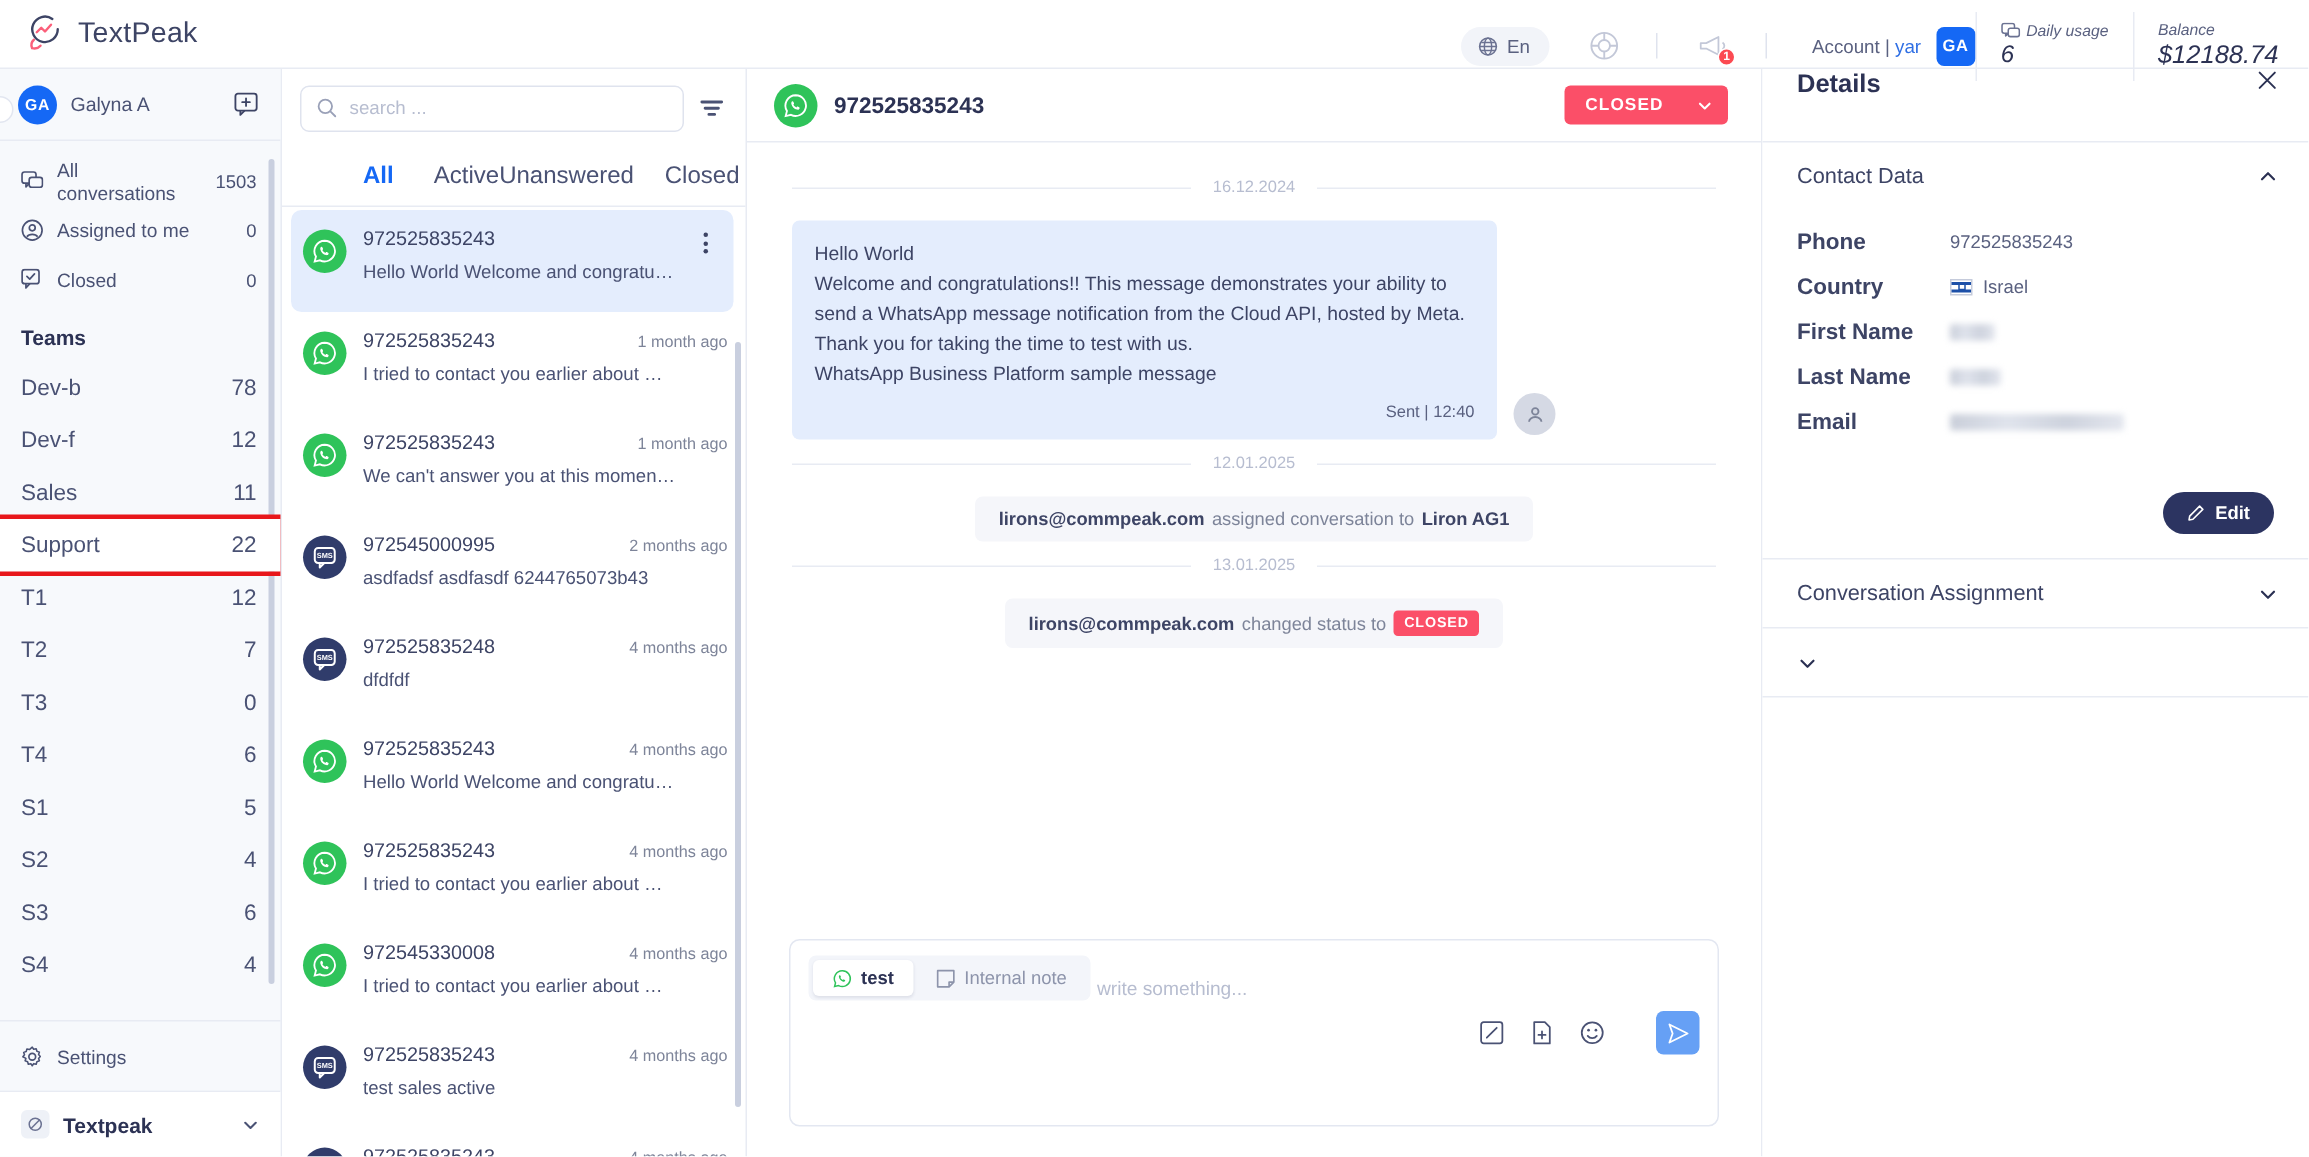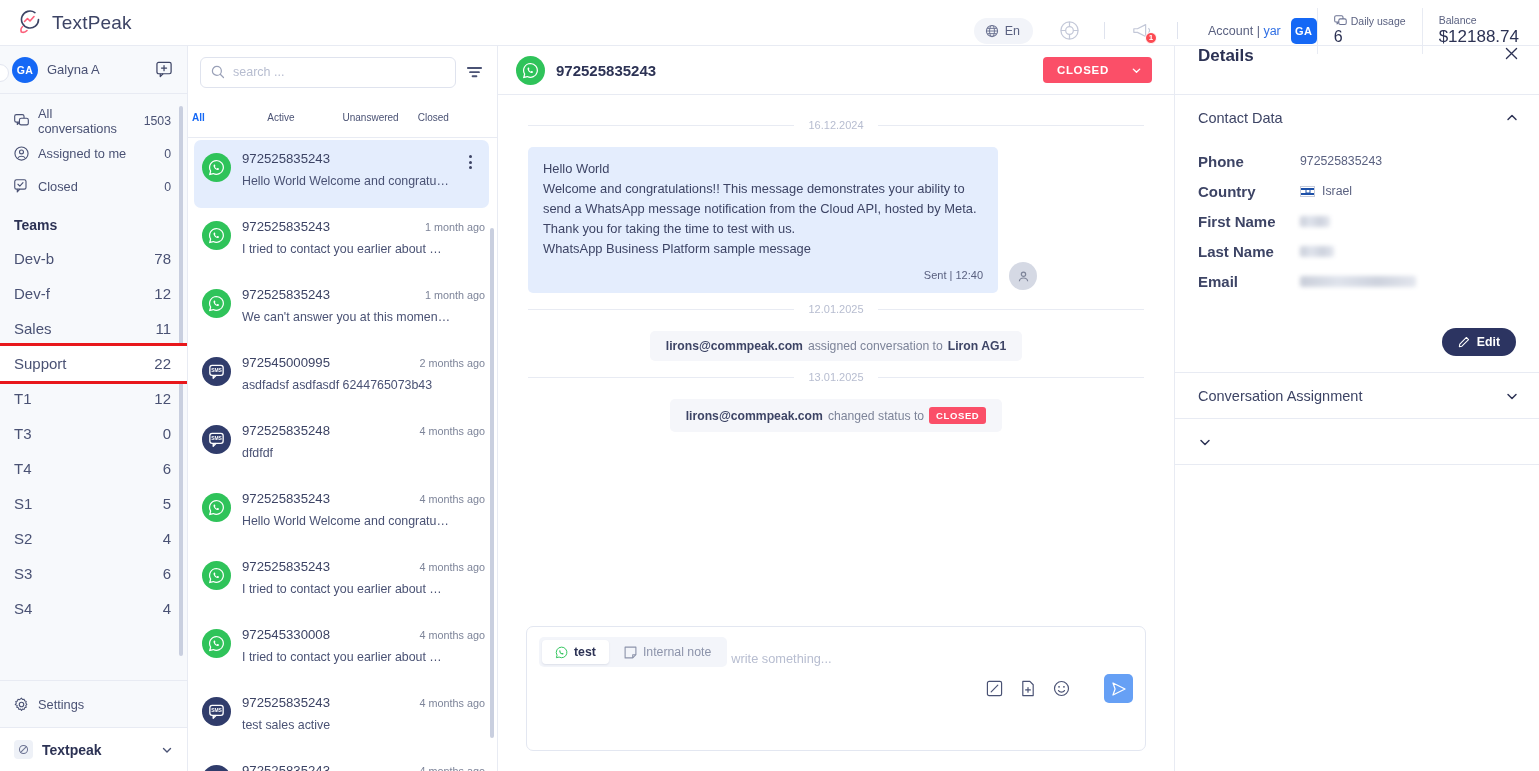--- a/index.html
+++ b/index.html
@@ -40,21 +40,21 @@
   }
   .acct { margin-left: 30px; font-size: 12.5px; color: #5a6180; white-space: nowrap; }
   .acct b { color: #2f6fe4; font-weight: normal; }
   .acct-av {
     margin-left: 10px; width: 26px; height: 26px; border-radius: 5px;
     background: #1568f5; color: #fff; font-size: 11px; font-weight: bold;
     display: flex; align-items: center; justify-content: center; letter-spacing: .5px;
   }
   .metric {
     height: 46px; border-left: 1px solid #e8ebf3; padding: 0 16px;
-    display: flex; flex-direction: column; justify-content: center; gap: 1px;
+    display: flex; flex-direction: column; justify-content: center; gap: 1px; font-style: italic;
   }
   .metric:last-child { padding-right: 20px; }
   .metric-lbl { font-size: 10.5px; color: #5a6180; display: flex; align-items: center; gap: 4px; }
   .metric-val { font-size: 16px; color: #2c3254; font-weight: 500; }
   .metric-val.big { font-size: 17px; }
 
   
   .body { flex: 1; display: flex; min-height: 0; }
 
   
@@ -94,21 +94,21 @@
   .convlist { width: 310px; min-width: 310px; background: #fff; border-right: 1px solid #e8ebf3;
               display: flex; flex-direction: column; }
   .cl-search { height: 52px; display: flex; align-items: center; gap: 10px; padding: 0 14px 0 12px; }
   .search-box { flex: 1; height: 31px; border: 1px solid #dfe3ee; border-radius: 6px;
                 display: flex; align-items: center; gap: 8px; padding: 0 10px; }
   .search-box input { border: none; outline: none; flex: 1; font-size: 12.5px;
                       font-family: "Liberation Sans", sans-serif; color: #4a5274; background: transparent; }
   .search-box input::placeholder { color: #b7bdd0; }
   .cl-tabs { height: 40px; display: flex; align-items: center; border-bottom: 1px solid #e8ebf3;
              padding: 0 4px; }
-  .cl-tab { flex: 1; text-align: left; font-size: 10px; color: #4a5274; cursor: pointer;
+  .cl-tab { flex: 1; text-align: right; font-size: 16px; color: #4a5274; cursor: pointer;
             line-height: 39px; }
   .cl-tab.active { color: #1568f5; font-weight: bold; }
   .cl-rows { flex: 1; overflow: hidden; position: relative; padding-top: 2px; }
   .cl-track { position:absolute; right:3px; top:90px; width:4px; height:510px; background:#c9cfdf; border-radius:3px; }
   .crow { height: 68px; display: flex; gap: 11px; padding: 11px 12px 0 14px; cursor: pointer; position: relative; }
   .crow.sel { background: #e4edfd; border-radius: 7px; margin: 0 8px 0 6px; padding-left: 8px; }
   .ch-ic { width: 29px; height: 29px; min-width: 29px; border-radius: 50%;
            display: flex; align-items: center; justify-content: center; margin-top: 2px; }
   .ch-wa { background: #2fc35a; }
   .ch-sms { background: #303c6b; }
@@ -324,20 +324,24 @@
           </div>
           <div class="team-item hl">
             <span class="lbl">Support</span>
             <span class="cnt">22</span>
           </div>
           <div class="team-item">
             <span class="lbl">T1</span>
             <span class="cnt">12</span>
           </div>
           <div class="team-item">
+            <span class="lbl">T2</span>
+            <span class="cnt">7</span>
+          </div>
+          <div class="team-item">
             <span class="lbl">T3</span>
             <span class="cnt">0</span>
           </div>
           <div class="team-item">
             <span class="lbl">T4</span>
             <span class="cnt">6</span>
           </div>
           <div class="team-item">
             <span class="lbl">S1</span>
             <span class="cnt">5</span>

